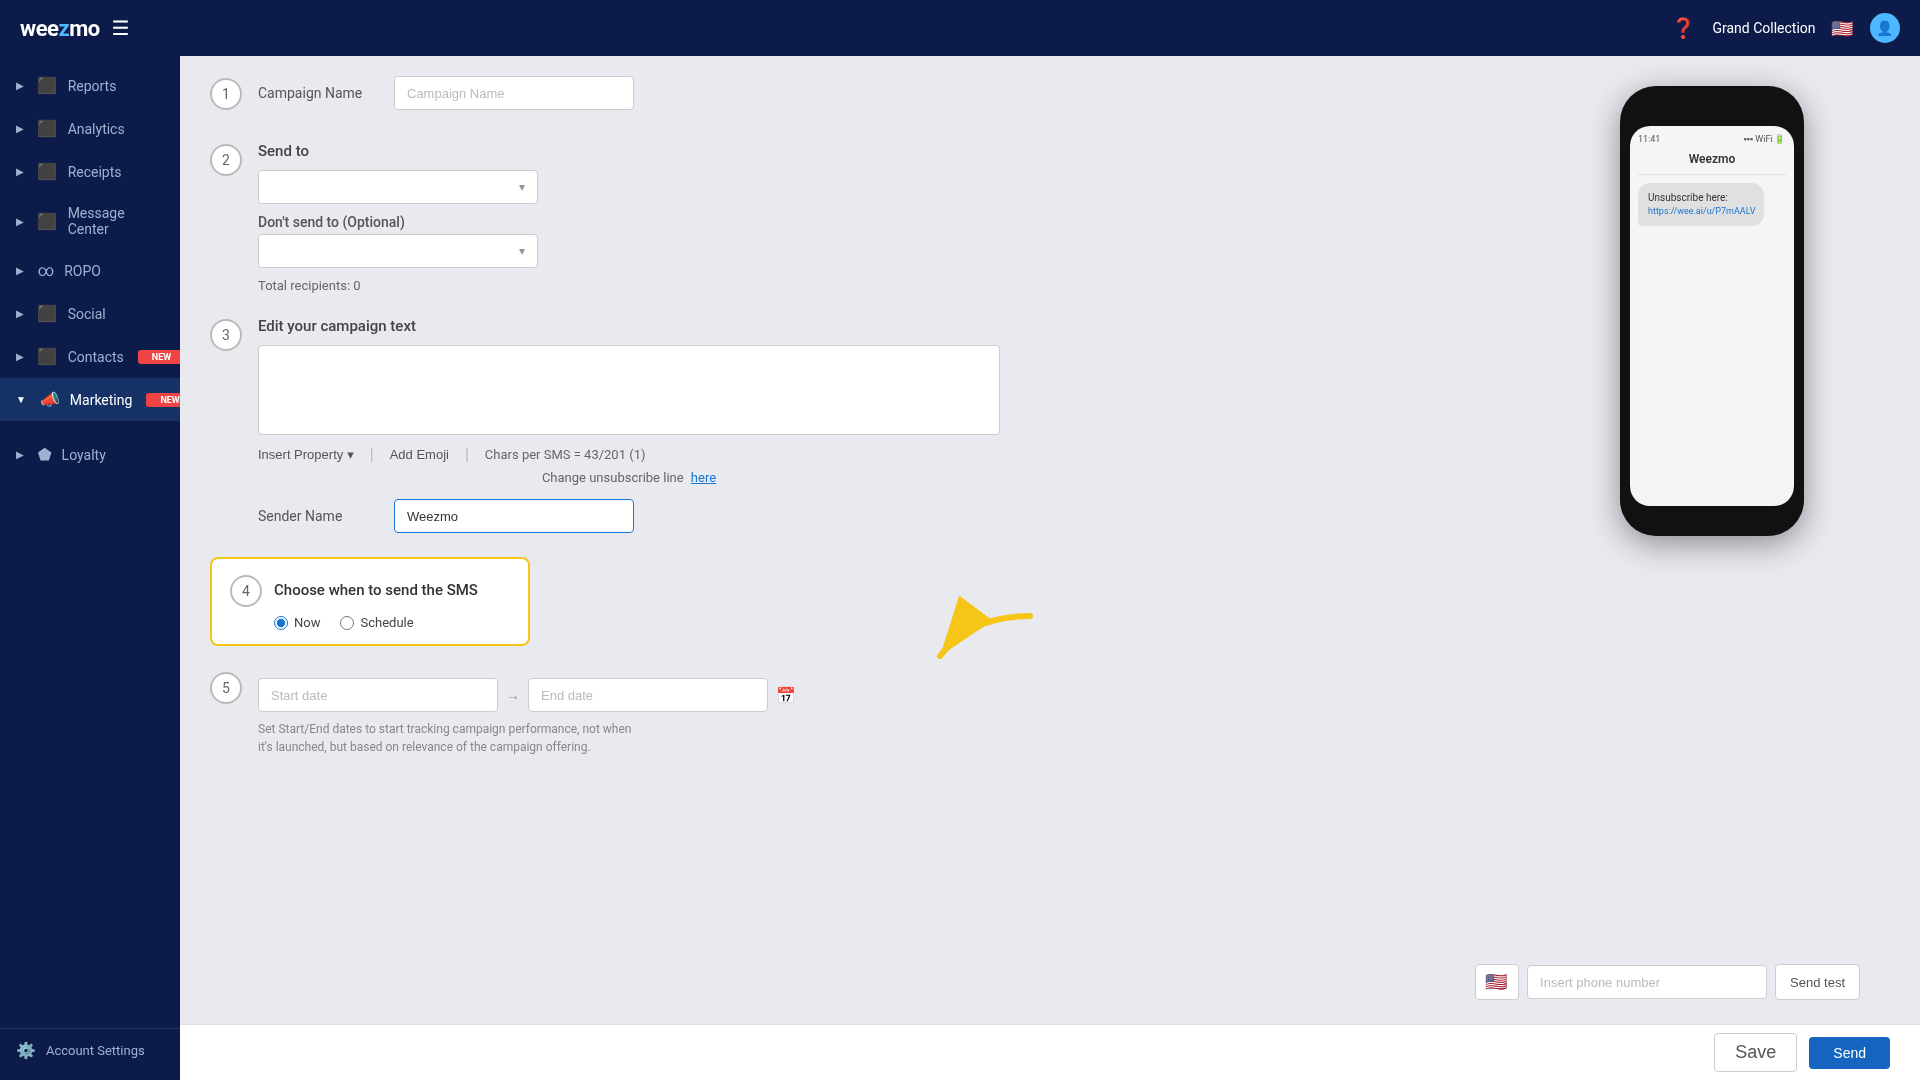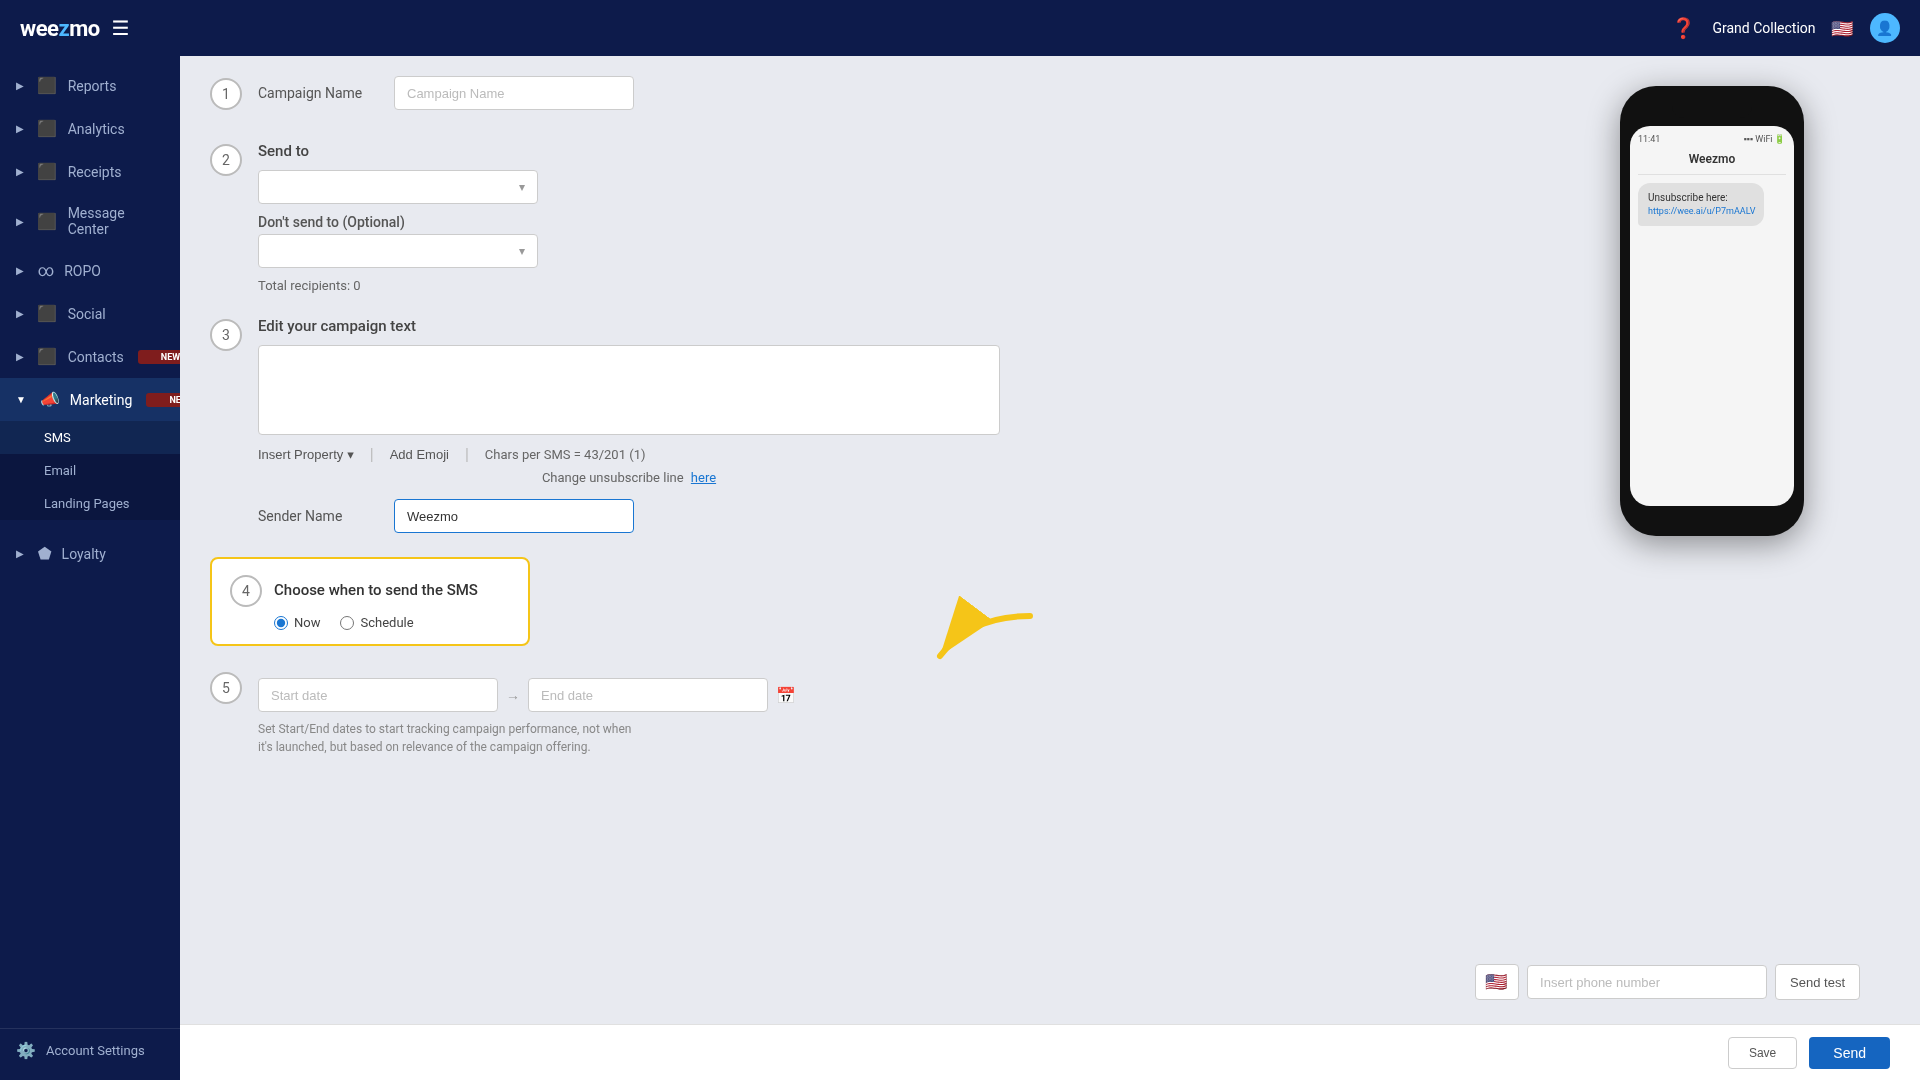--- a/index.html
+++ b/index.html
@@ -28,22 +28,22 @@
       overflow-y: auto; z-index: 99;
     }
     .sidebar-item {
       display: flex; align-items: center; padding: 12px 16px; cursor: pointer;
       color: #a0b0d0; font-size: 14px; gap: 10px; position: relative;
     }
     .sidebar-item.active { background: rgba(77,184,255,0.15); color: white; }
     .sidebar-item .arrow { font-size: 10px; margin-right: 4px; }
     .sidebar-item .icon { font-size: 16px; }
     .badge-new {
-      background: #7f1d1d; color: white; font-size: 9px; font-weight: 700;
-      padding: 2px 23px; border-radius: 3px; margin-left: 4px; text-transform: uppercase;
+      background: #ef4444; color: white; font-size: 9px; font-weight: 700;
+      padding: 2px 14px; border-radius: 3px; margin-left: 4px; text-transform: uppercase;
     }
     .sidebar-sub { background: rgba(0,0,0,0.15); }
     .sidebar-sub-item {
       display: flex; align-items: center; padding: 9px 16px 9px 44px;
       color: #a0b0d0; font-size: 13px; cursor: pointer;
     }
     .sidebar-sub-item.active { color: white; background: rgba(77,184,255,0.1); }
     .sidebar-bottom { margin-top: auto; border-top: 1px solid rgba(255,255,255,0.1); }
     .sidebar-bottom .sidebar-item { font-size: 13px; }
 
@@ -141,21 +141,21 @@
       width: 200px; height: 100px; pointer-events: none;
     }
 
     
     .bottom-bar {
       position: fixed; bottom: 0; right: 0; left: 180px;
       background: white; height: 56px; display: flex; align-items: center;
       justify-content: flex-end; padding: 0 30px; gap: 12px;
       border-top: 1px solid #e0e0e0; z-index: 50;
     }
-    .btn-save { background: none; border: 1px solid #ccc; border-radius: 4px; padding: 8px 20px; font-size: 12px; color: #555; cursor: pointer; }
+    .btn-save { background: none; border: 1px solid #ccc; border-radius: 4px; padding: 8px 20px; font-size: 18px; color: #555; cursor: pointer; }
     .btn-send { background: #1565c0; border: none; border-radius: 4px; padding: 8px 24px; font-size: 14px; color: white; cursor: pointer; font-weight: 500; }
 
     
     .phone-test-row {
       position: absolute; bottom: 80px; right: 60px;
       display: flex; align-items: center; gap: 8px;
     }
     .phone-flag-btn {
       background: white; border: 1px solid #ccc; border-radius: 4px; padding: 6px 10px;
       font-size: 18px; cursor: pointer; height: 36px; display: flex; align-items: center;
@@ -216,31 +216,20 @@
     <span class="arrow">▶</span>
     <span class="icon">⬛</span>
     <span>Contacts</span>
     <span class="badge-new">NEW</span>
   </div>
   <div class="sidebar-item active">
     <span class="arrow">▼</span>
     <span class="icon">📣</span>
     <span>Marketing</span>
     <span class="badge-new">NEW</span>
-  </div>
-  <div class="sidebar-sub">
-    <div class="sidebar-sub-item active">
-      <span>SMS</span>
-    </div>
-    <div class="sidebar-sub-item">
-      <span>Email</span>
-    </div>
-    <div class="sidebar-sub-item">
-      <span>Landing Pages</span>
-    </div>
   </div>
   <div class="sidebar-item" style="margin-top: 12px;">
     <span class="arrow">▶</span>
     <span class="icon">⬟</span>
     <span>Loyalty</span>
   </div>
   <div class="sidebar-bottom">
     <div class="sidebar-item">
       <span class="icon">⚙️</span>
       <span>Account Settings</span>

